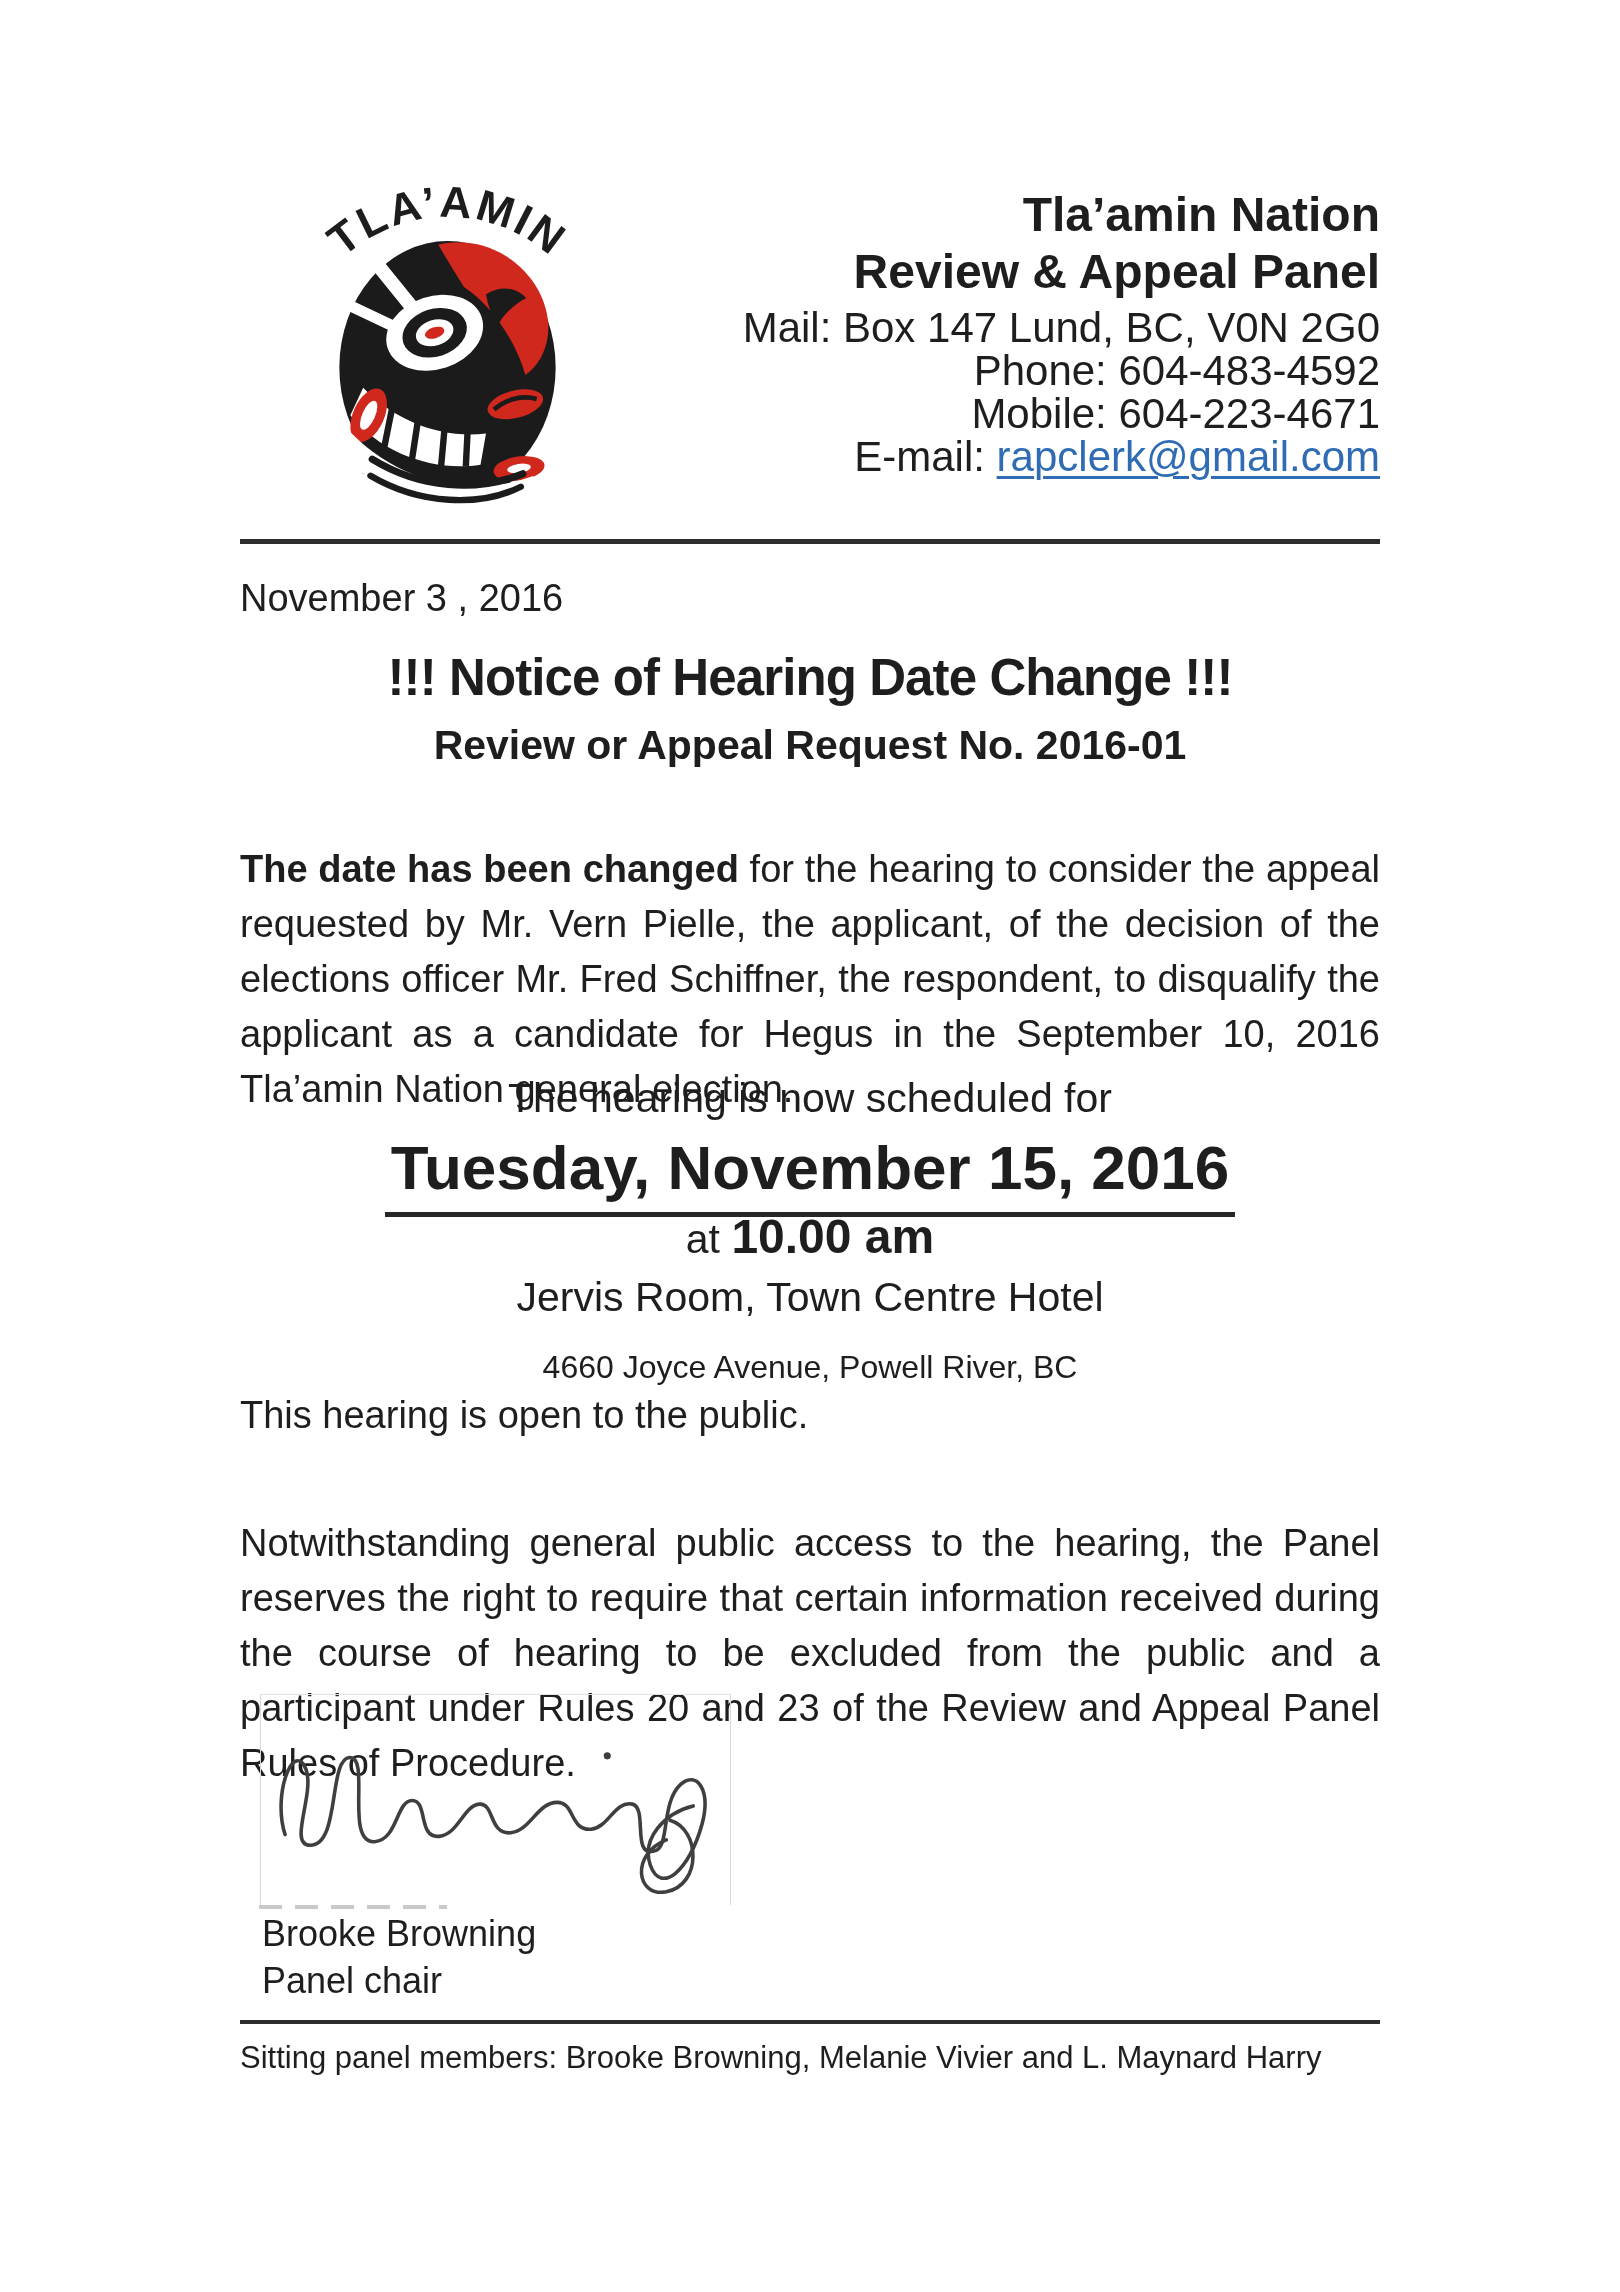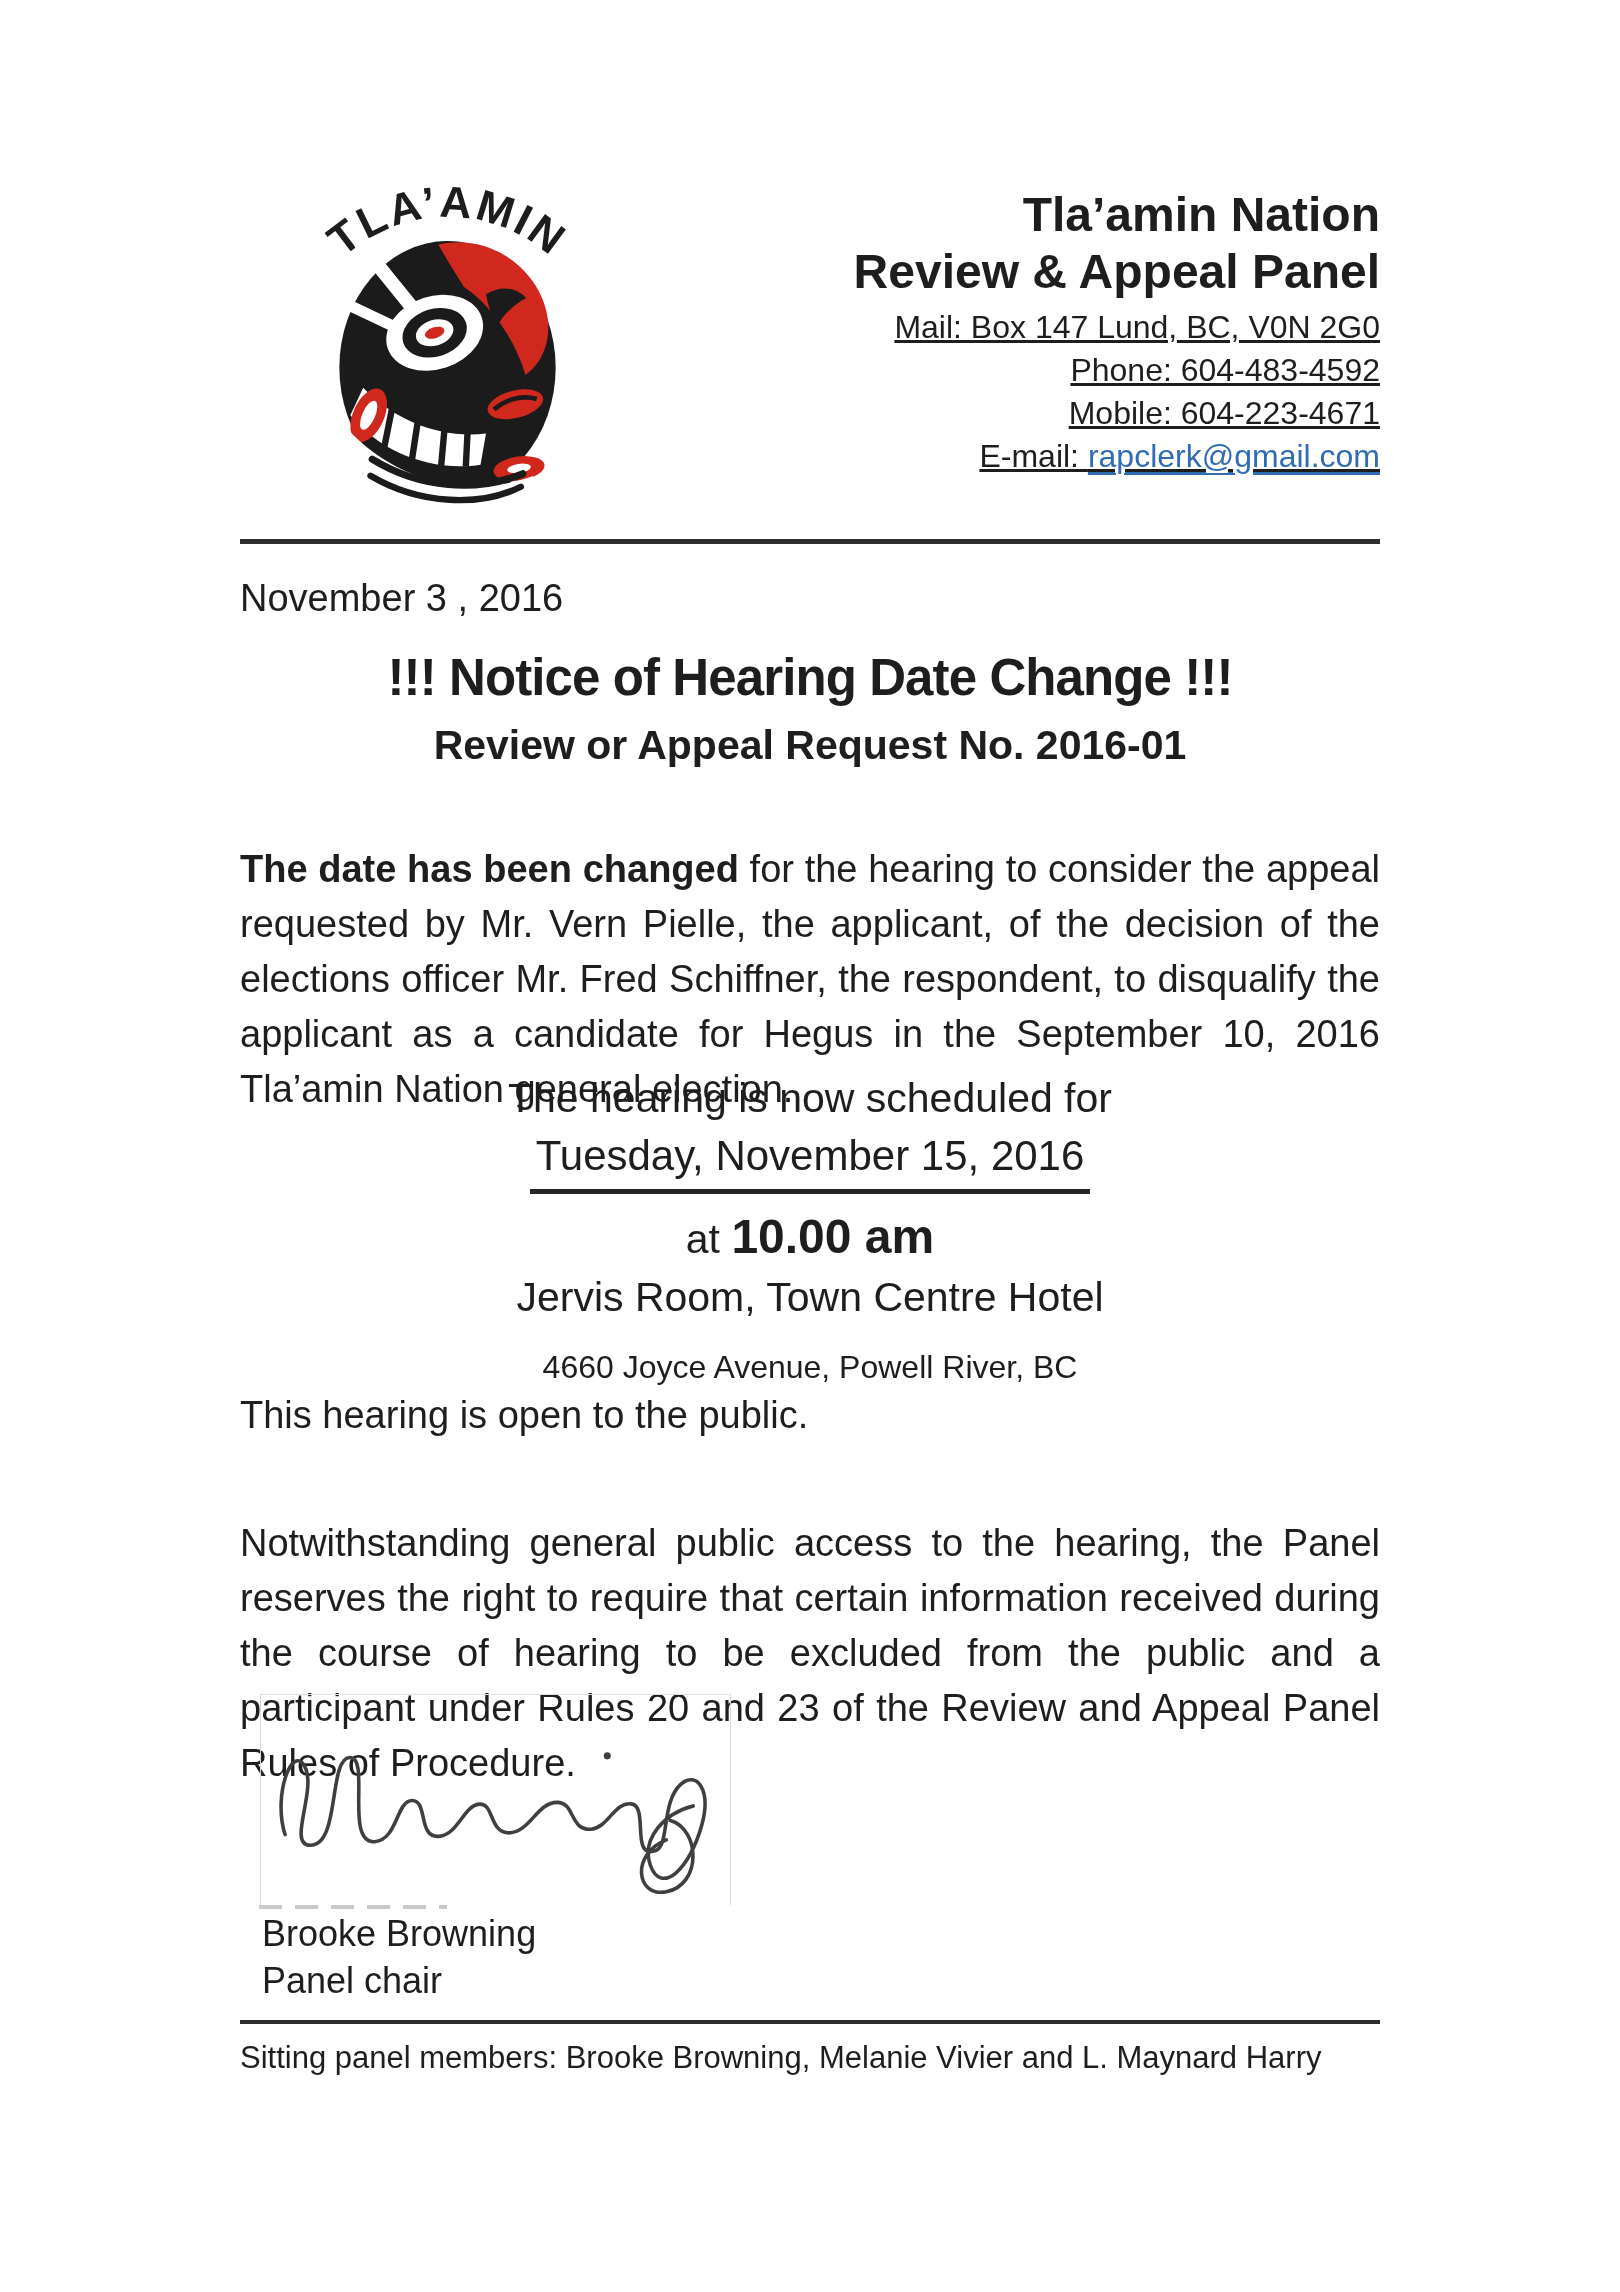--- a/index.html
+++ b/index.html
@@ -9,36 +9,36 @@
     height:2293px;
     background:#ffffff;
     font-family:"Liberation Sans","DejaVu Sans",sans-serif;
     color:#1e1e1e;
     overflow:hidden;
   }
   .abs{position:absolute;}
   
   .logo{left:255px;top:184px;width:385px;height:358px;}
   .org-block{right:240px;top:186px;text-align:right;font-weight:bold;font-size:48px;line-height:57px;letter-spacing:0px;}
-  .contact-block{right:240px;top:306px;text-align:right;font-size:32px;line-height:43px;text-decoration:underline;}
+  .contact-block{right:240px;top:306px;text-align:right;font-size:42px;line-height:43px;}
   .email-link{color:#2f6cb3;text-decoration:underline;text-decoration-thickness:2.7px;text-underline-offset:4.5px;cursor:pointer;}
   .rule{left:240px;width:1140px;background:#2d2d2d;}
   .rule1{top:539px;height:5.4px;}
   .rule2{top:2020px;height:3.6px;}
   
   .date-line{left:240px;top:577px;font-size:38px;}
   .title{left:240px;width:1140px;top:648px;text-align:center;font-weight:bold;font-size:51px;letter-spacing:-0.9px;}
   .subtitle{left:240px;width:1140px;top:722px;text-align:center;font-weight:bold;font-size:41px;}
   .para{left:240px;width:1140px;font-size:38px;line-height:55px;text-align:justify;}
   .para1{top:804px;}
   .para2{top:1478px;}
   .center-line{left:240px;width:1140px;text-align:center;}
   .sched-intro{top:1075px;font-size:41px;}
   .sched-date{top:1132px;}
-  .sched-date span{display:inline-block;font-size:42px;font-weight:normal;border-bottom:5.4px solid #262626;padding:0 5.4px 9px 5.4px;}
+  .sched-date span{display:inline-block;font-size:62px;font-weight:bold;border-bottom:5.4px solid #262626;padding:0 5.4px 9px 5.4px;}
   .sched-time{top:1209px;font-size:41px;}
   .sched-time b{font-size:48px;font-weight:bold;}
   .venue1{top:1274px;font-size:41px;}
   .venue2{top:1349px;font-size:32px;}
   .open-line{left:240px;top:1394px;font-size:38px;}
   
   .sigbox{left:260px;top:1694px;width:469px;height:210px;border-left:1.8px solid #d8d8d8;border-right:1.8px solid #d8d8d8;border-top:1.8px solid #e3e3e3;}
   .sigbox::after{content:"";position:absolute;left:-1.8px;bottom:-3.6px;width:188px;height:3.6px;
     background:repeating-linear-gradient(90deg,#c9c9c9 0 23px,#ffffff 23px 36px);}
   .sig-svg{position:absolute;left:3.6px;top:25px;width:459px;height:179px;}

